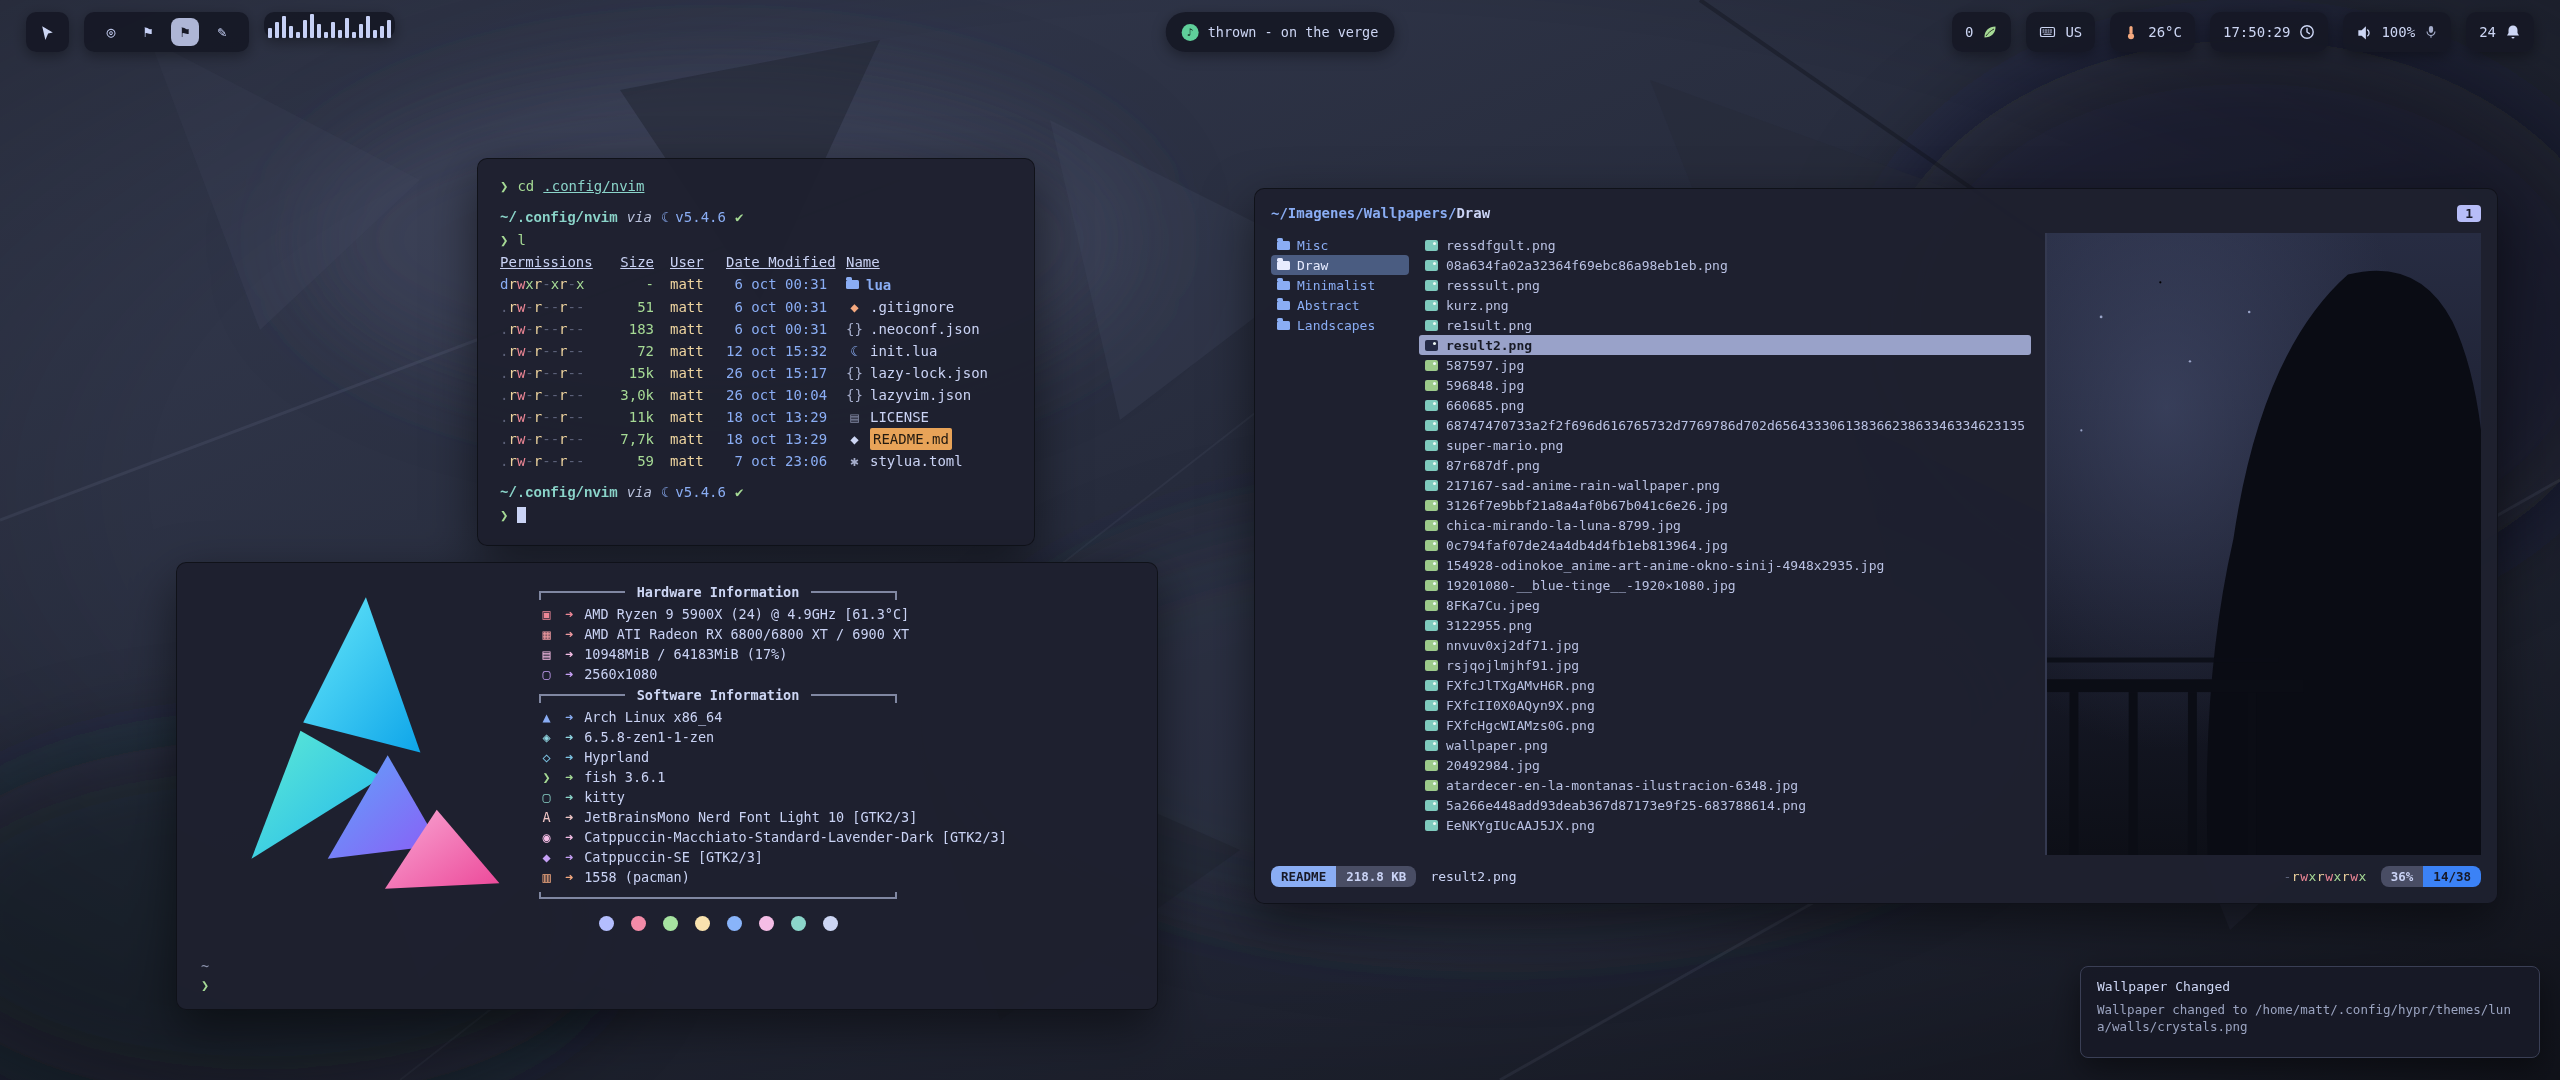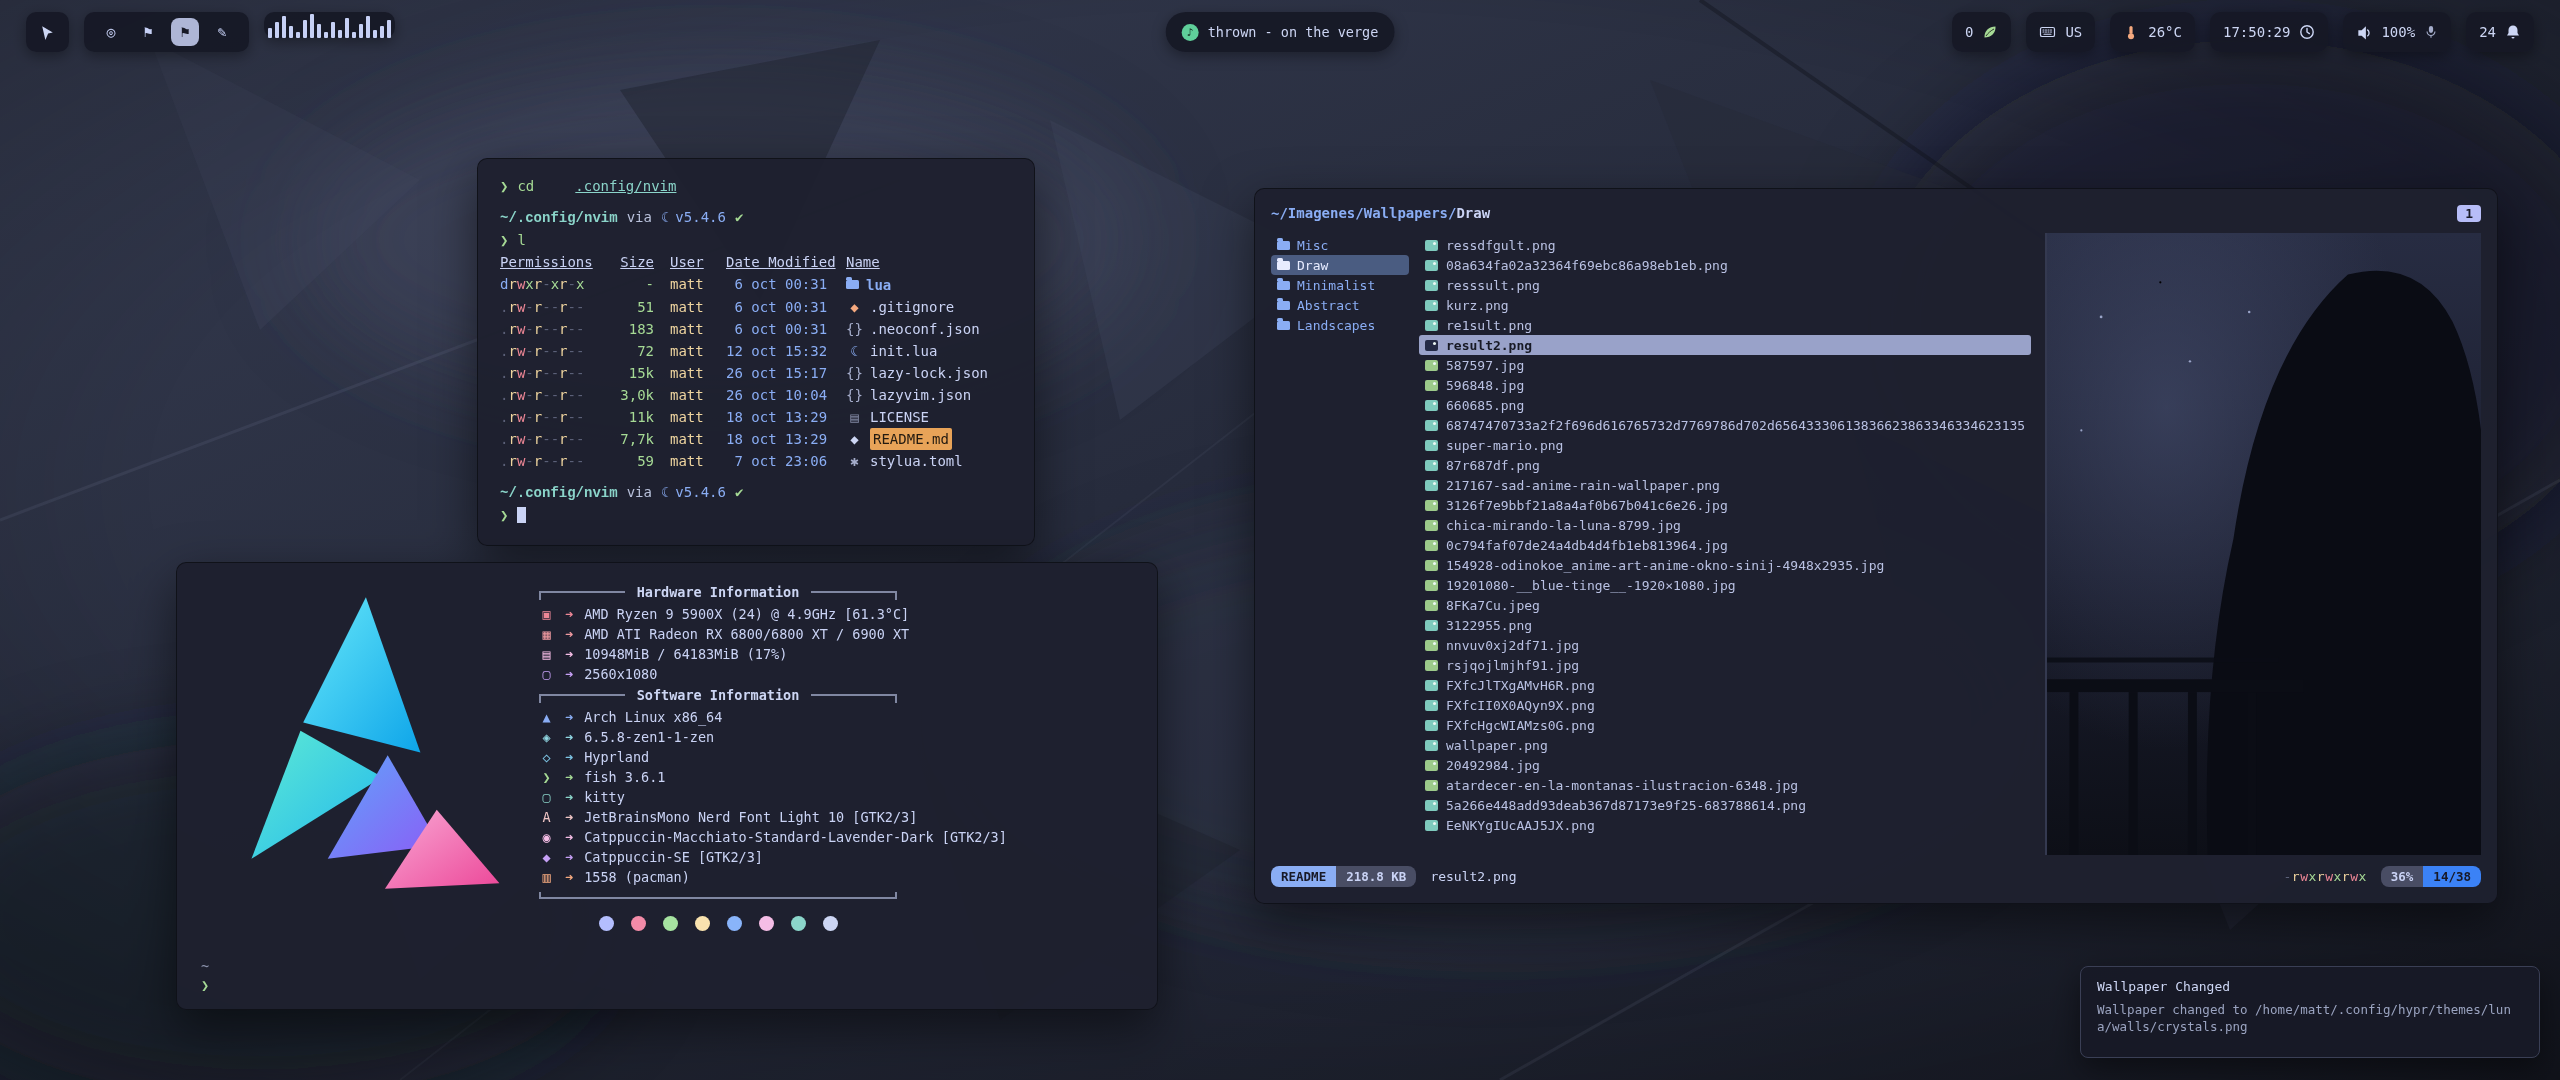--- a/index.html
+++ b/index.html
@@ -27,23 +27,23 @@
   
   .window{position:absolute;background:rgba(30,32,47,.965);border:1px solid rgba(0,0,0,.45);border-radius:10px;
     box-shadow:0 18px 50px rgba(0,0,0,.5);color:#cad3f5;font-size:14px;z-index:3;}
 
   
   #term{left:477px;top:158px;width:558px;height:388px;padding:16px 22px;box-sizing:border-box;}
   .tline{line-height:22px;white-space:pre;display:flex;align-items:baseline;}
   .gap{height:9px;}
   .p-char{color:#a6da95;font-weight:bold;margin-right:9px;}
   .cmd{color:#a6da95;margin-right:9px;}
-  .arg{color:#8bd5ca;text-decoration:underline;margin-left:32px;}
+  .arg{color:#8bd5ca;text-decoration:underline;}
   .tpath{color:#8bd5ca;font-weight:bold;font-family:Liberation Mono, monospace;}
-  .via{color:#b8c0da;margin:0 9px;}
+  .via{color:#b8c0da;margin:0 9px;font-style:italic;}
   .luai{color:#8aadf4;margin-right:6px;}
   .luav{color:#8aadf4;}
   .ok{color:#a6da95;margin-left:9px;}
   .cursor{display:inline-block;width:9px;height:16px;background:#cad3f5;align-self:center;}
   .c{display:inline-block;white-space:pre;}
   .c-perm{width:104px;}
   .c-size{width:50px;text-align:right;padding-right:16px;color:#a6da95;}
   .c-user{width:56px;color:#eed49f;}
   .c-date{width:120px;color:#8aadf4;}
   .c-name{display:flex;align-items:center;gap:7px;}

